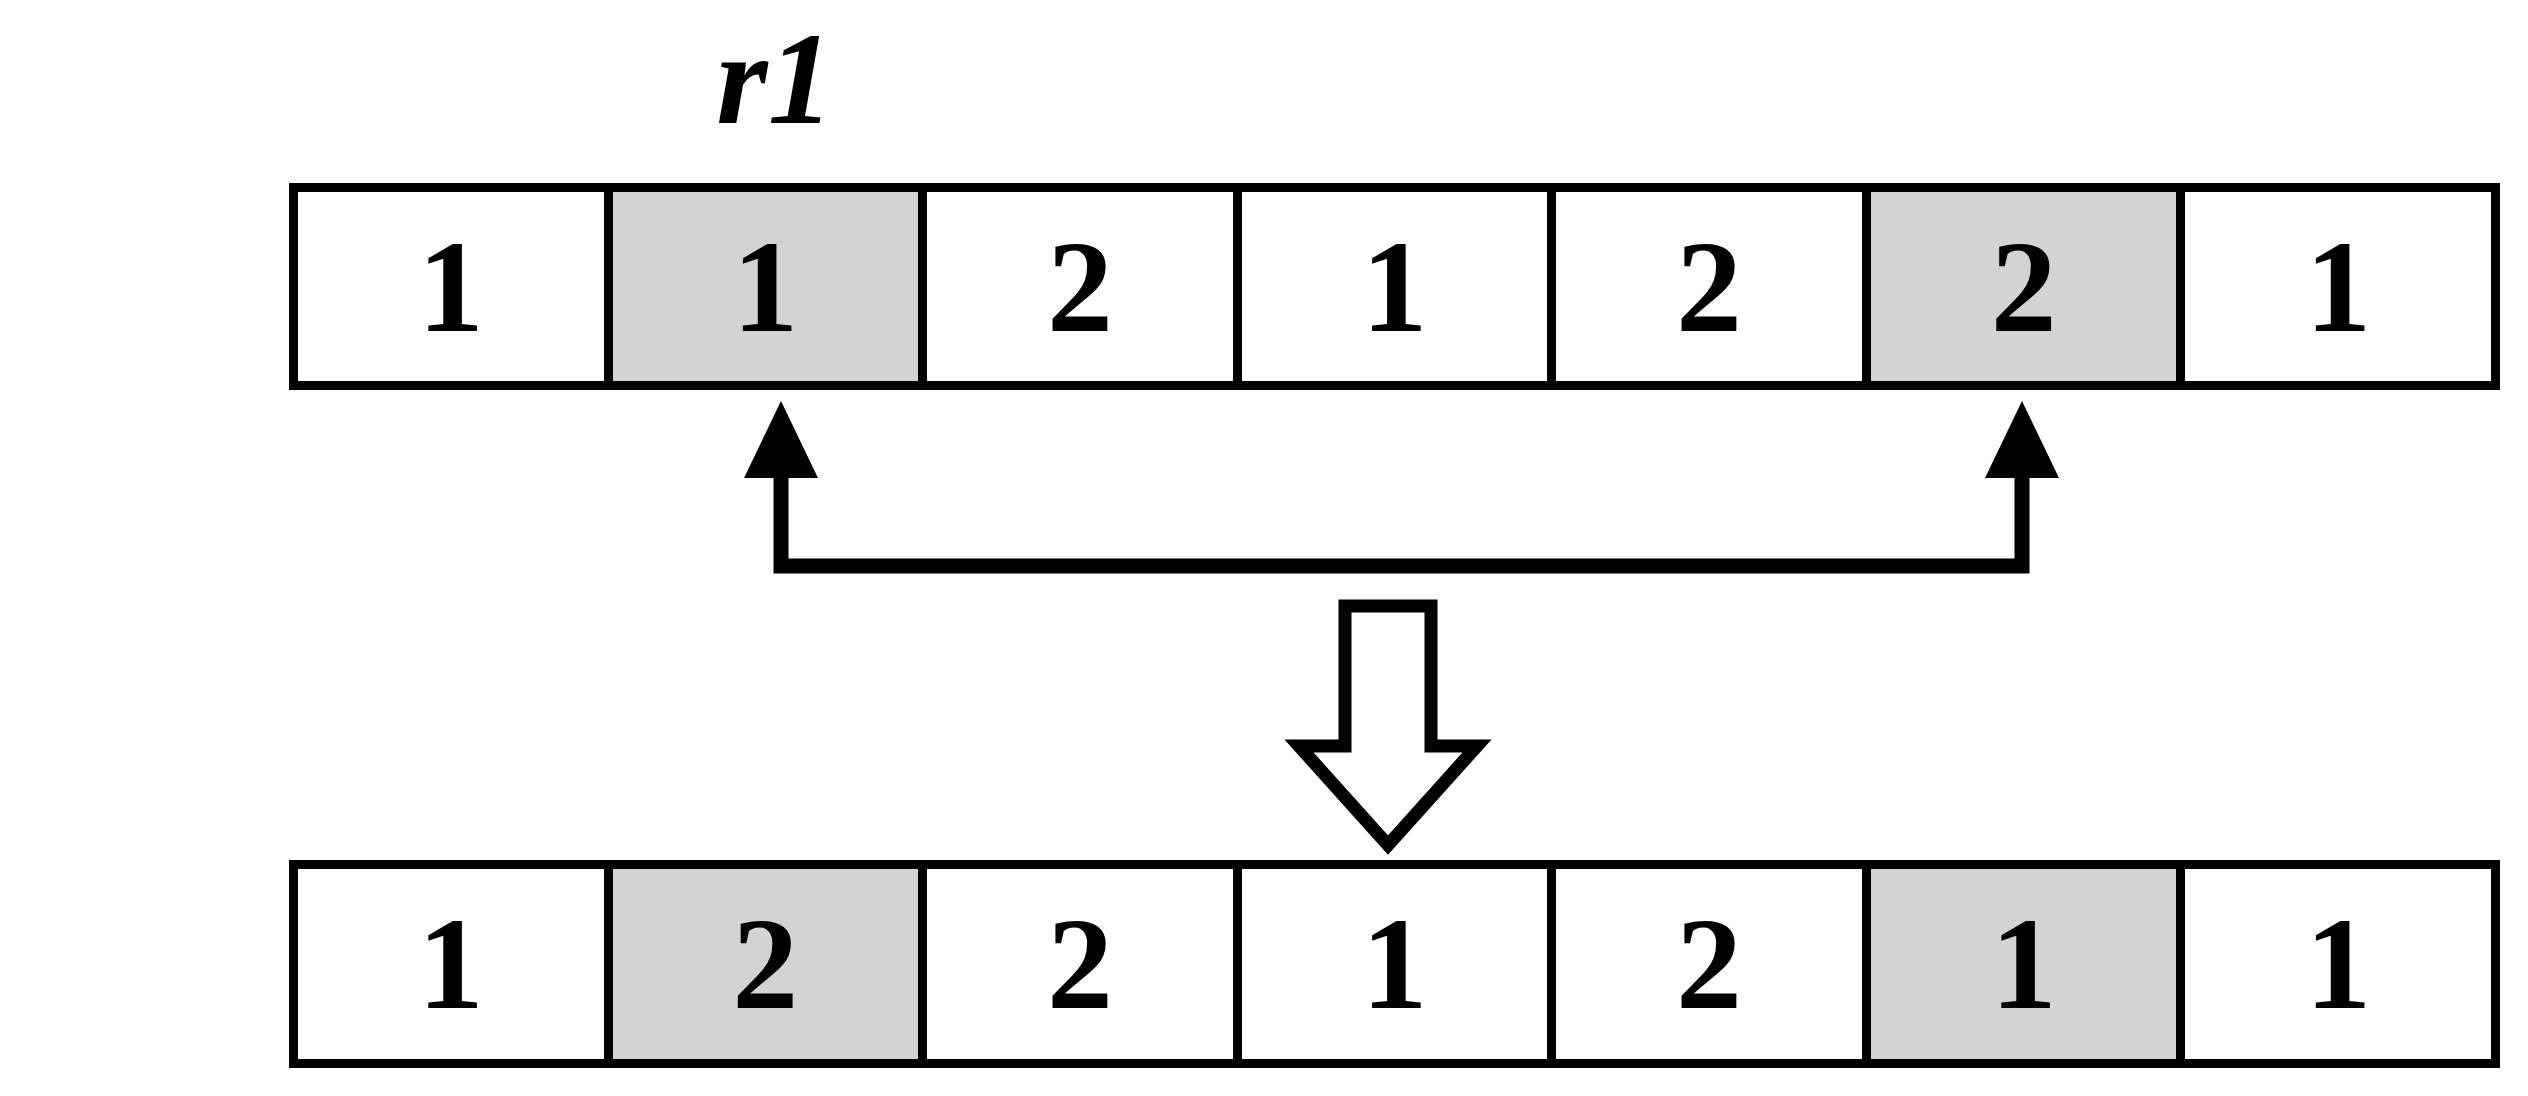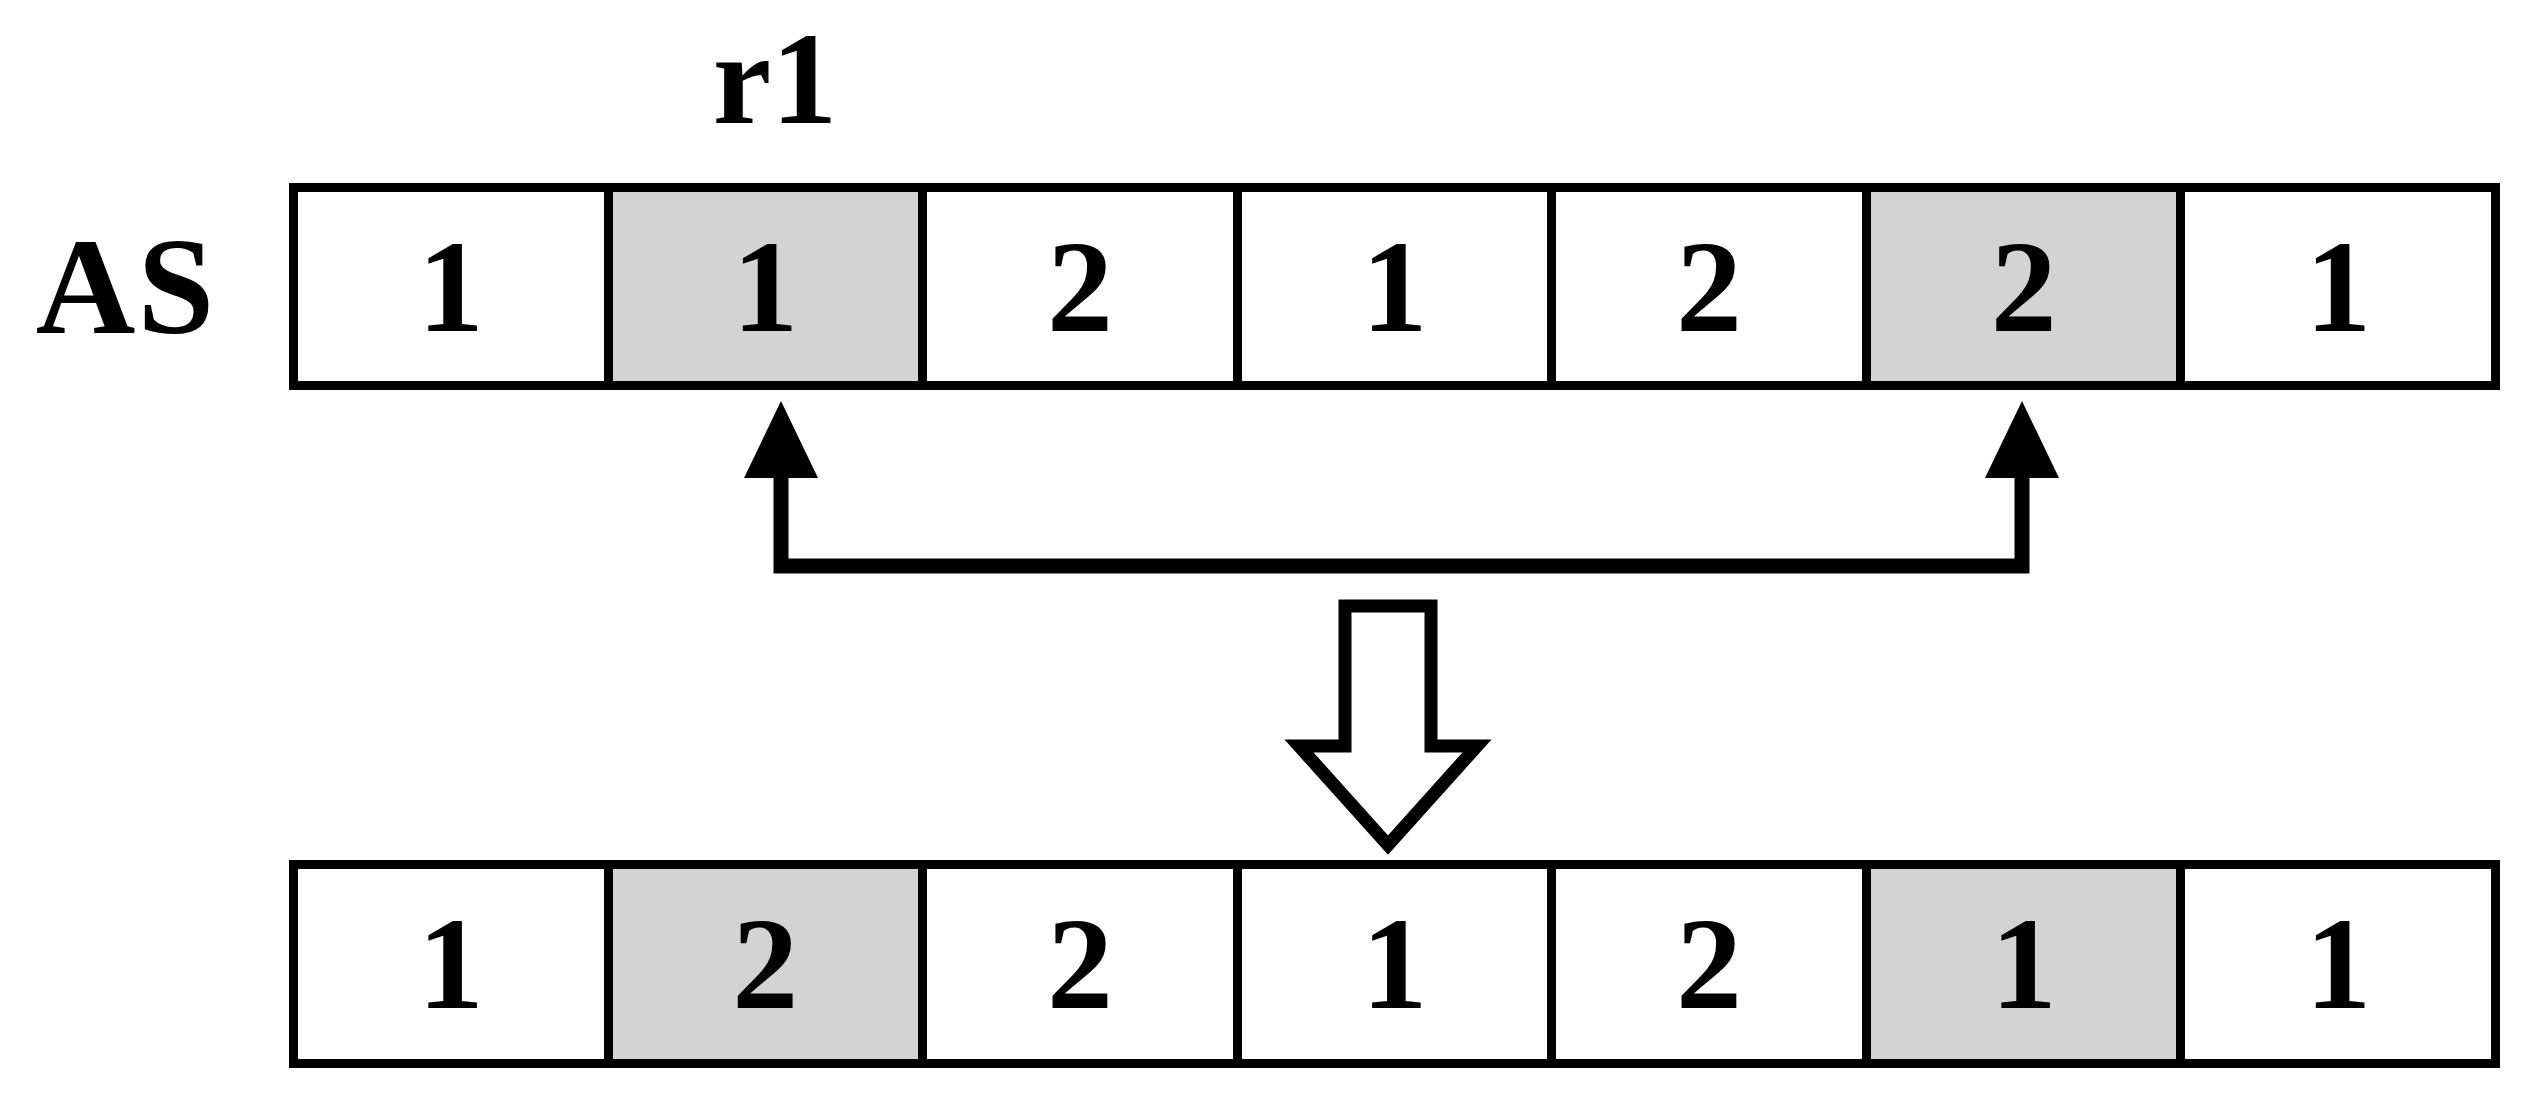--- a/index.html
+++ b/index.html
@@ -30,20 +30,21 @@
     letter-spacing: 2px;
   }
   .ptr-label {
     position: absolute;
     top: 13px;
     width: 300px;
     transform: translateX(-50%);
     text-align: center;
     font-size: 132px;
     line-height: 1;
+    font-style: italic;
   }
   .ptr-label.r1 { left: 775px; }
   .ptr-label.r2 { left: 2031px; }
   .row {
     position: absolute;
     left: 289px;
     width: 2211px;
     display: flex;
     border: 9px solid #000000;
     box-sizing: border-box;
@@ -80,21 +81,20 @@
     stroke: #000000;
     stroke-width: 13;
     stroke-linejoin: miter;
   }
 </style>
 </head>
 <body>
 
 <div class="canvas">
 
-  <div class="as-label">AS</div>
 
   <div class="ptr-label r1">r1</div>
 
 
   <div class="row top-row">
     <div class="cell">1</div>
     <div class="cell" style="background: rgb(211, 211, 211);">1</div>
     <div class="cell">2</div>
     <div class="cell">1</div>
     <div class="cell">2</div>

